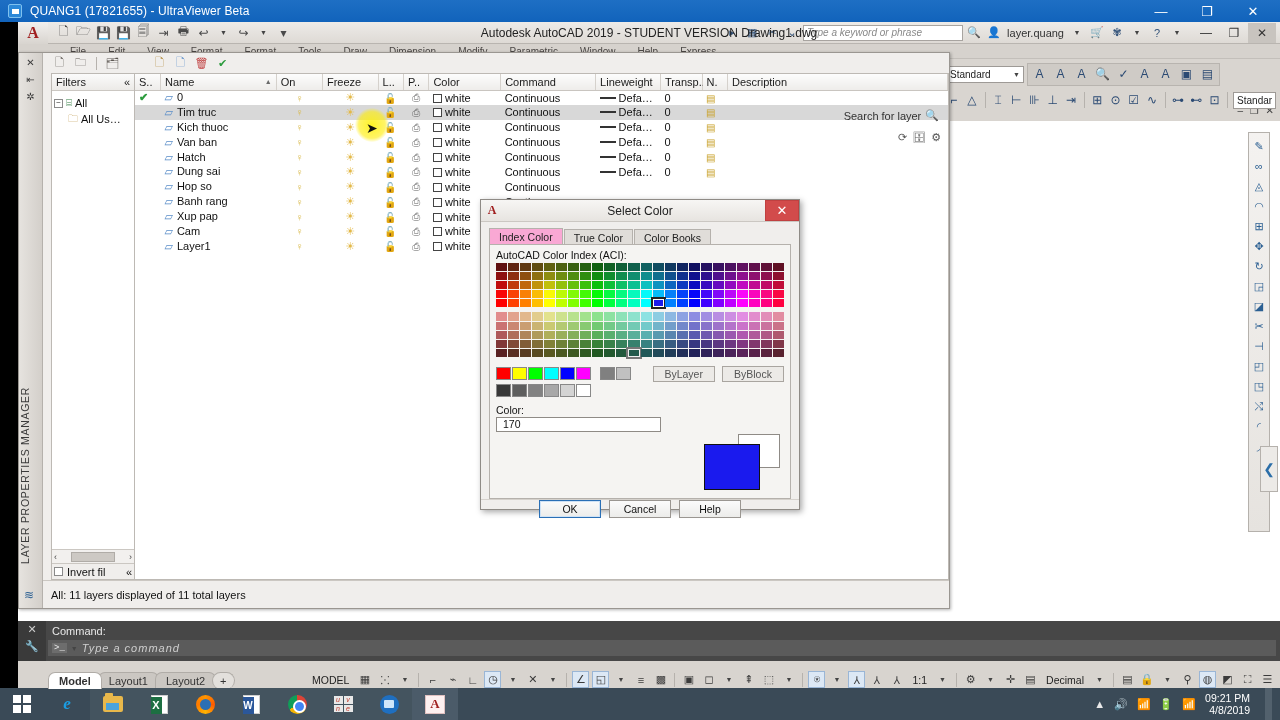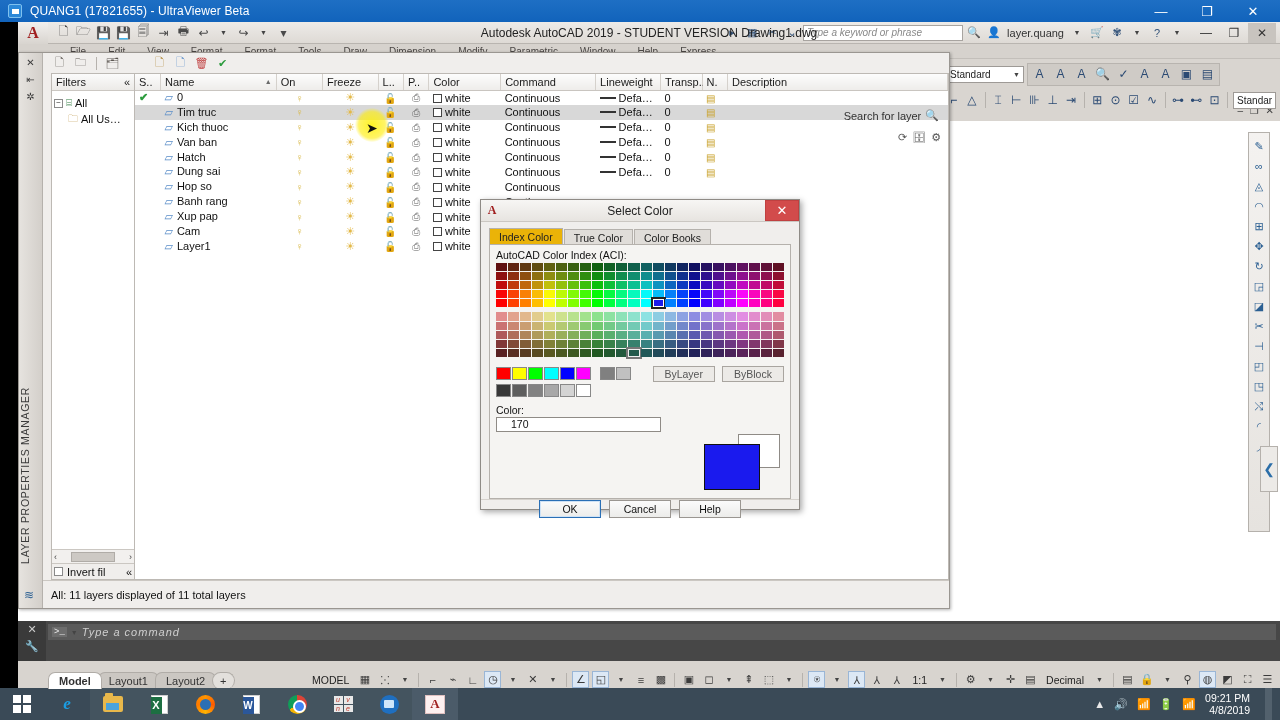--- a/index.html
+++ b/index.html
@@ -248,21 +248,21 @@
     margin-left:auto;width:34px;height:21px;background:#d24b4b;color:#fff;
     display:flex;align-items:center;justify-content:center;font-size:13px;
     border:1px solid #c04040;
   }
   .dlg-body{flex:1;padding:6px 8px 0 8px;}
   .tabs2{display:flex;align-items:flex-end;height:17px;}
   .tab2{
     height:16px;padding:0 9px;font-size:10.5px;display:flex;align-items:center;
     background:#e0ddd9;border:1px solid #b5b1ac;border-bottom:none;color:#222;margin-right:1px;
   }
-  .tab2.active{background:#eab308;height:17px;font-weight:normal;}
+  .tab2.active{background:#f9a8d4;height:17px;font-weight:normal;}
   .panel{
     border:1px solid #b5b1ac;background:#f5f4f2;padding:4px 6px 6px 6px;height:255px;position:relative;
     margin-top:-1px;
   }
   .aci-label{font-size:10.5px;color:#111;margin-bottom:2px;}
   .grid-main,.grid-low{display:grid;}
   .grid-main{grid-template-columns:repeat(24,1fr);grid-template-rows:repeat(5,8.1px);gap:1px;}
   .grid-low{grid-template-columns:repeat(24,1fr);grid-template-rows:repeat(5,8.1px);gap:1px;margin-top:5px;}
   .cell{width:100%;height:100%;position:relative;}
   .cell.sel::after{
@@ -276,21 +276,21 @@
   .row-std{display:flex;align-items:center;gap:1px;margin-top:9px;}
   .gap{width:8px;}
   .grays{display:flex;gap:1px;margin-top:2px;}
   .btn2{
     height:16px;padding:0 10px;font-size:10.5px;background:#eceae7;border:1px solid #a9a5a0;
     display:flex;align-items:center;justify-content:center;color:#555;min-width:62px;
   }
   .colorlabel{font-size:10.5px;color:#111;margin-top:7px;}
   .colorbox{
     width:165px;height:15px;background:#fff;border:1px solid #8f8b86;font-size:10.5px;
-    display:flex;align-items:center;padding:0 14px;color:#111;margin-top:1px;
+    display:flex;align-items:center;padding:0 6px;color:#111;margin-top:1px;
   }
   .preview{position:absolute;right:10px;bottom:8px;width:76px;height:56px;}
   .pv-old{position:absolute;right:0;top:0;width:42px;height:34px;background:#fff;border:1px solid #8f8b86;}
   .pv-new{position:absolute;left:0;bottom:0;width:56px;height:46px;background:#1a1aee;border:1px solid #111;}
   .dlg-foot{height:30px;display:flex;align-items:center;justify-content:center;gap:8px;
             border-top:1px solid #d5d1cc;}
   .fbtn{
     width:62px;height:18px;background:linear-gradient(#fbfbfb,#ececea);border:1px solid #9a9691;
     font-size:10.5px;display:flex;align-items:center;justify-content:center;color:#111;
   }
@@ -490,20 +490,21 @@
       <div class="rtool">◞</div>
     </div>
     <div class="rtab">❮</div>
 
     <div class="cmdzone">
       <div class="cmd-left">
         <span>✕</span>
         <span>🔧</span>
       </div>
       <div class="cmd-main">
+        <div class="cmd-hist">Command:</div>
         <div class="cmd-input">
           <span class="cmd-prompt">&gt;_</span>
           <span class="caret">▼</span>
           <span class="cmd-ph">Type a command</span>
         </div>
       </div>
     </div>
 
     <div class="statusbar">
       <div class="tabs">

